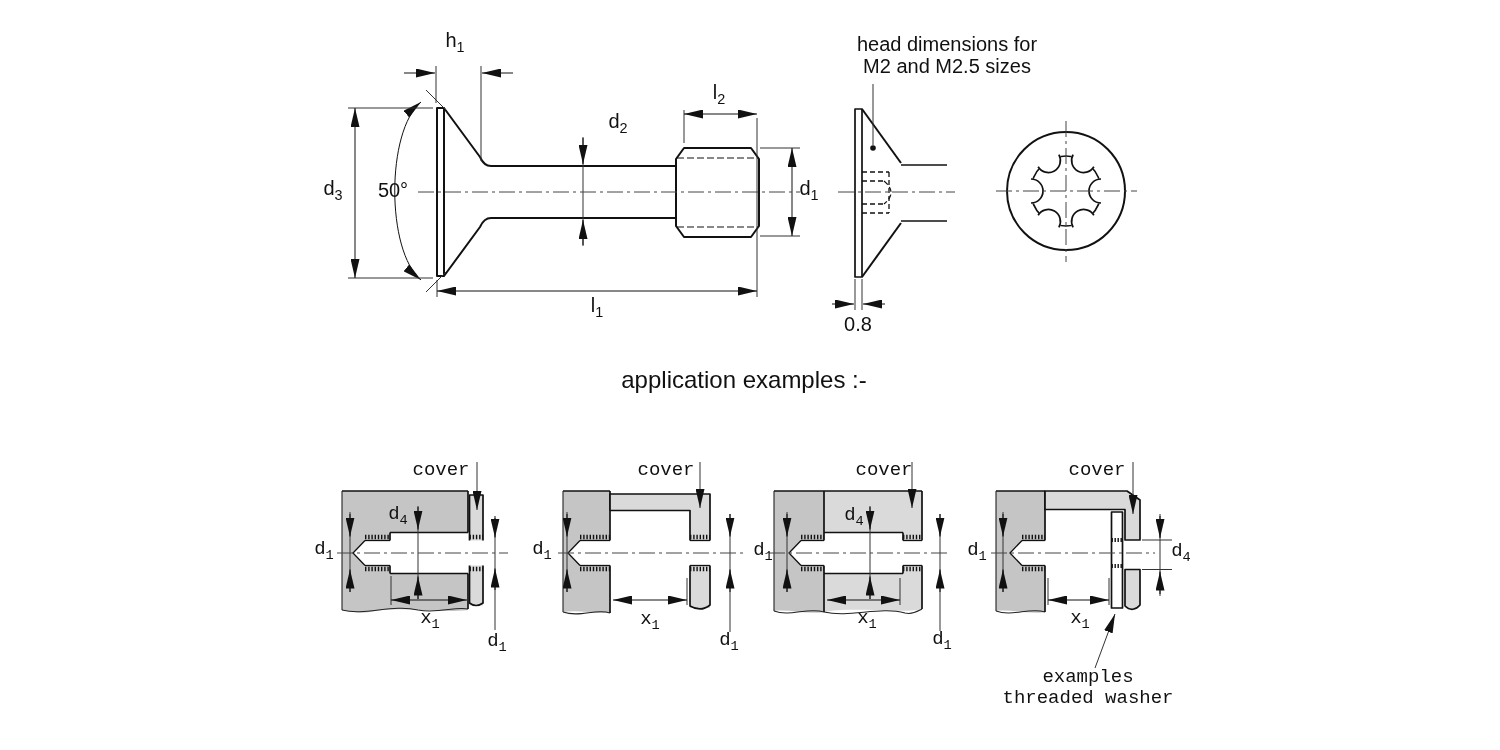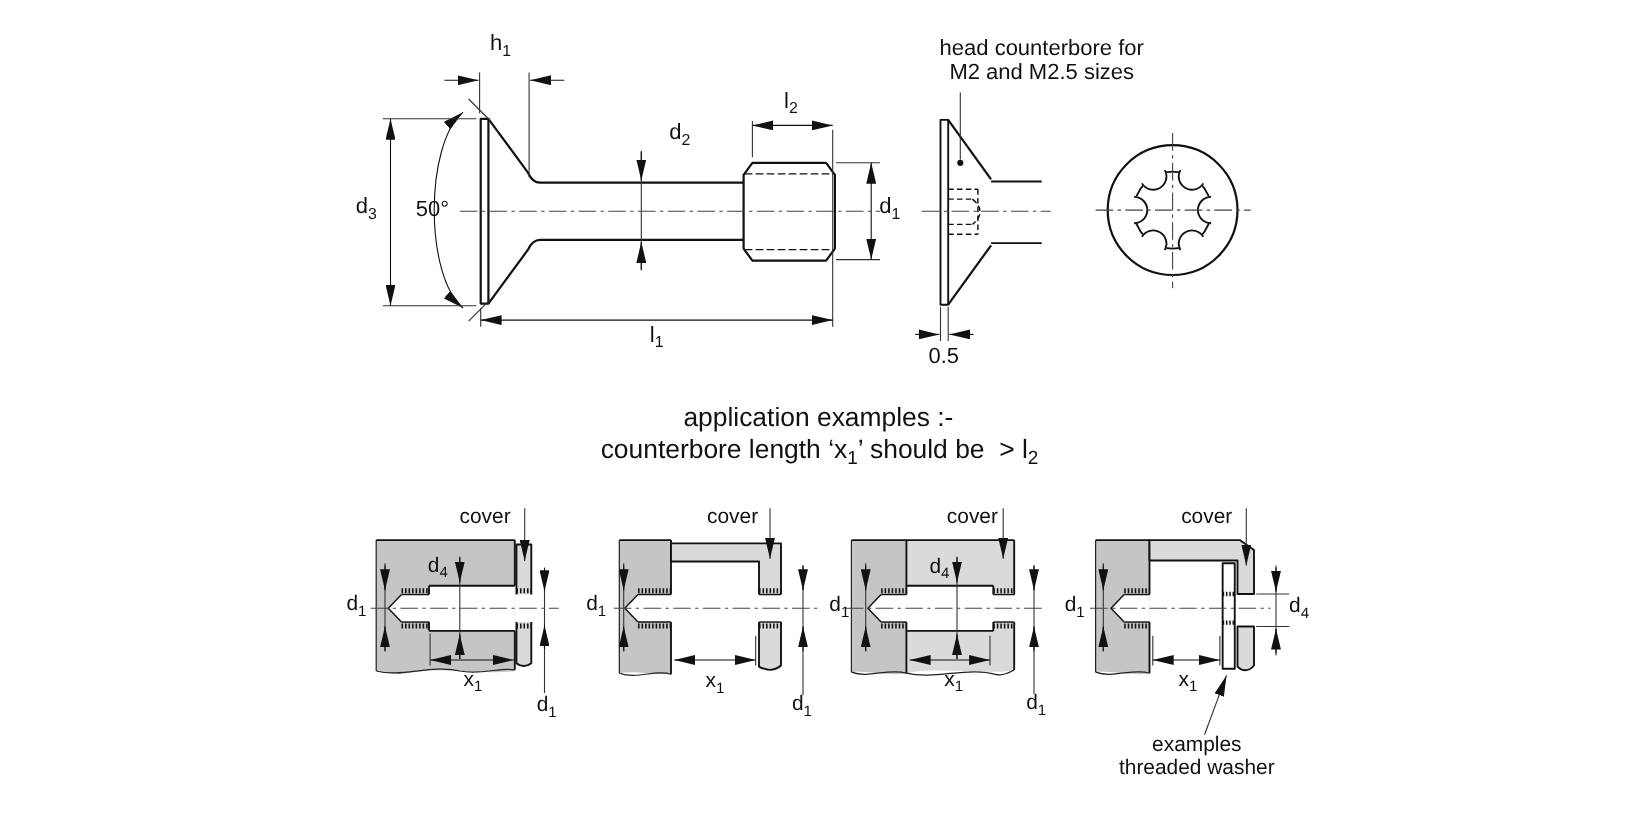--- a/index.html
+++ b/index.html
@@ -2,21 +2,21 @@
 <html><head>
 <meta charset="utf-8">
 <style>
   html,body{margin:0;padding:0;background:#fff;}
   #stage{position:relative;width:1500px;height:750px;background:#ffffff;overflow:hidden;
          font-family:"Liberation Sans","DejaVu Sans",sans-serif;color:#111;}
   svg{position:absolute;left:0;top:0;}
   .lab{position:absolute;transform:translate(-50%,-50%);white-space:nowrap;
        font-size:20px;color:#111;line-height:1;}
   .lab sub{font-size:72%;}
-  .small{font-size:19px;}
+  .small{font-size:19px;font-family:Liberation Mono, monospace;}
   .cap{font-size:24px;}
   
   .ol  {stroke:#111;stroke-width:2;fill:none;stroke-linejoin:round;}
   .ol2 {stroke:#111;stroke-width:1.7;fill:none;stroke-linejoin:round;}
   .med {stroke:#111;stroke-width:1.3;fill:none;}
   .thin{stroke:#333;stroke-width:1;fill:none;}
   .brk {stroke:#222;stroke-width:1.1;fill:none;}
   .cl  {stroke:#444;stroke-width:1;fill:none;stroke-dasharray:16 4 3 4;}
   .hid {stroke:#111;stroke-width:1.3;fill:none;stroke-dasharray:5 3;}
   .mtl {stroke:#111;stroke-width:1.1;fill:none;stroke-dasharray:7 3;}
@@ -287,26 +287,25 @@
 </svg>
 
 <div class="lab" style="left:455px;top:42px"><span>h</span><sub>1</sub></div>
 <div class="lab" style="left:333px;top:190px"><span>d</span><sub>3</sub></div>
 <div class="lab" style="left:393px;top:190px"><span>50°</span></div>
 <div class="lab" style="left:618px;top:123px"><span>d</span><sub>2</sub></div>
 <div class="lab" style="left:719px;top:94px"><span>l</span><sub>2</sub></div>
 <div class="lab" style="left:809px;top:190px"><span>d</span><sub>1</sub></div>
 <div class="lab" style="left:597px;top:307px"><span>l</span><sub>1</sub></div>
 
-<div class="lab" style="left:947px;top:44px">head counterbore for</div>
+<div class="lab" style="left:947px;top:44px">head dimensions for</div>
 <div class="lab" style="left:947px;top:66px">M2 and M2.5 sizes</div>
-<div class="lab" style="left:858px;top:324px">0.5</div>
+<div class="lab" style="left:858px;top:324px">0.8</div>
 
 <div class="lab cap" style="left:744px;top:380px">application examples :-</div>
-<div class="lab cap" style="left:745px;top:411px"><span>counterbore length ‘x</span><sub>1</sub><span>’ should be&nbsp; &gt; l</span><sub>2</sub></div>
 
 <div class="lab small" style="left:441px;top:470px">cover</div>
 <div class="lab small" style="left:398px;top:516px"><span>d</span><sub>4</sub></div>
 <div class="lab small" style="left:324px;top:551px"><span>d</span><sub>1</sub></div>
 <div class="lab small" style="left:430px;top:620px"><span>x</span><sub>1</sub></div>
 <div class="lab small" style="left:497px;top:643px"><span>d</span><sub>1</sub></div>
 
 <div class="lab small" style="left:666px;top:470px">cover</div>
 <div class="lab small" style="left:542px;top:551px"><span>d</span><sub>1</sub></div>
 <div class="lab small" style="left:650px;top:621px"><span>x</span><sub>1</sub></div>

